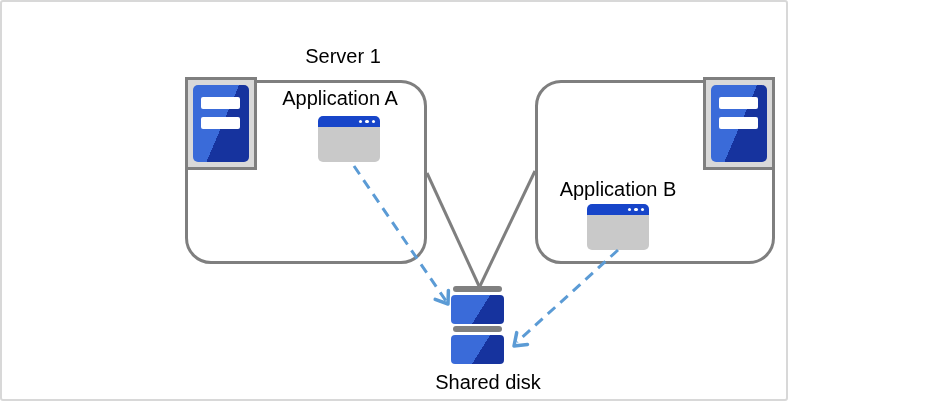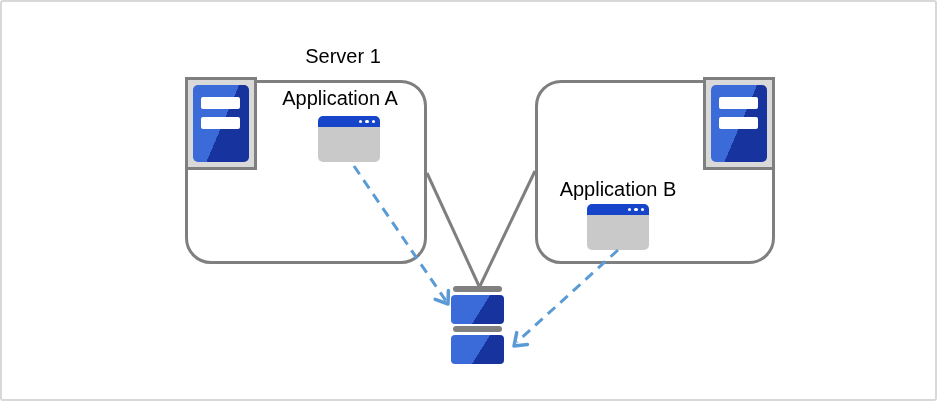--- a/index.html
+++ b/index.html
@@ -1,19 +1,19 @@
 <!DOCTYPE html>
 <html style="--canvas-border: #d8d8d8; --box-border: #7f7f7f; --connector-gray: #7f7f7f; --arrow-blue: #5b9bd5; --icon-blue-light: #3a6bd9; --icon-blue-dark: #16339e; --window-titlebar-blue: #1745c9; --window-body-gray: #c9c9c9; --icon-bg-gray: #d9d9d9; --disk-bar-gray: #808080; --text-color: #000000;"><head>
 <meta charset="utf-8">
 <style>
   html,body{margin:0;padding:0;background:#fff;}
   *{box-sizing:border-box;}
   .canvas{
     position:relative;
-    width:937px;height:401px;
+    width:788px;height:401px;
     background:#fff;
     border:2px solid var(--canvas-border,#d8d8d8);
     border-radius:3px;
     overflow:hidden;
     font-family:"Liberation Sans","DejaVu Sans",sans-serif;
     color:var(--text-color,#000);
   }
   
   .server-box{
     position:absolute;
@@ -136,14 +136,15 @@
   <div class="disk">
     <div class="disk-bar"></div>
     <div class="disk-unit"></div>
     <div class="disk-bar"></div>
     <div class="disk-unit"></div>
   </div>
 
   <div class="label" id="lblS1">Server 1</div>
   <div class="label" id="lblB">Application B</div>
   <div class="label" id="lblA">Application A</div>
+  <div class="label" id="lblDisk">Shared disk</div>
 
 </div>
 
 </body></html>

